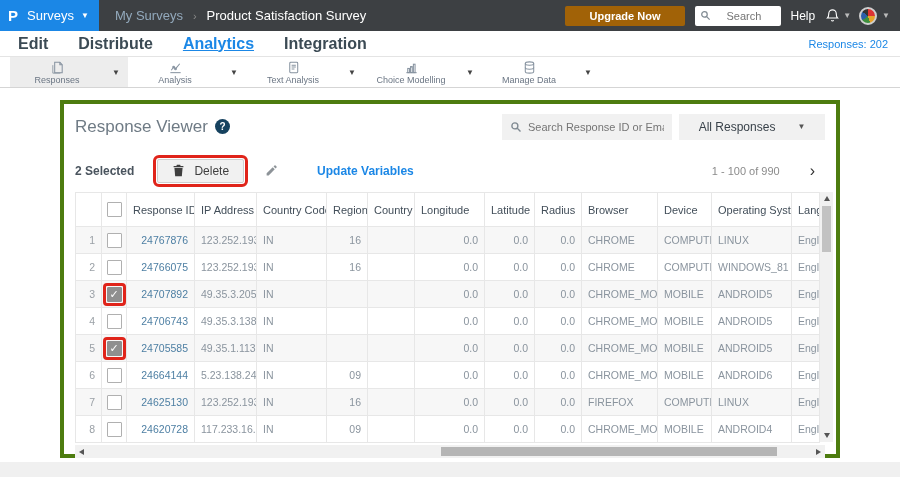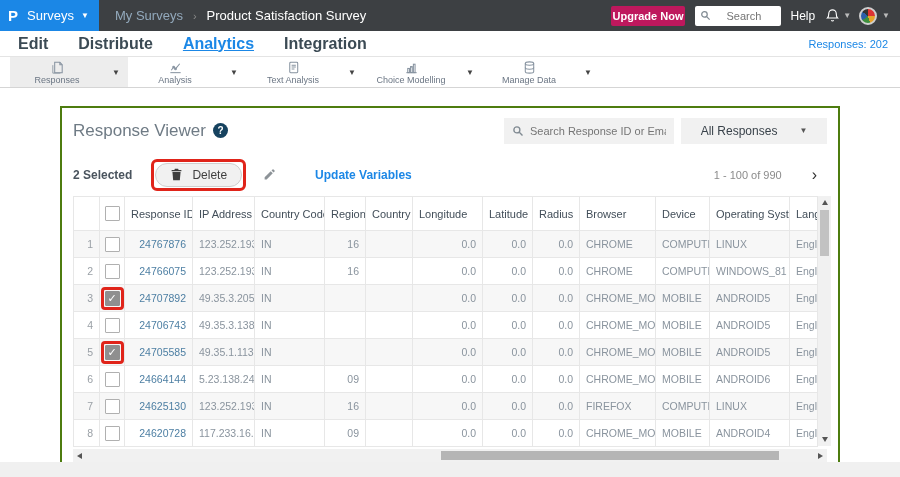--- a/index.html
+++ b/index.html
@@ -10,22 +10,22 @@
   .topbar { height:31px; background:#3d4043; display:flex; align-items:center; }
   .brand { width:99px; height:100%; background:#1b87e6; display:flex; align-items:center; padding:0 8px; }
   .logo { color:#fff; font-weight:bold; font-size:15px; margin-right:9px; }
   .brand-label { color:#fff; font-size:13px; }
   .caret-w { color:#fff; font-size:8px; margin-left:7px; }
   .crumbs { display:flex; align-items:center; margin-left:16px; font-size:13px; }
   .crumb-link { color:#93a9bc; }
   .crumb-sep { color:#8a8a8a; margin:0 10px; font-size:11px; }
   .crumb-cur { color:#fff; }
   .top-spacer { flex:1; }
-  .upgrade { background:#be185d; color:#fff; font-size:11px; font-weight:bold;
-    padding:4px 2px; border-radius:2px; margin-right:10px; cursor:pointer; }
+  .upgrade { background:#a16207; color:#fff; font-size:11px; font-weight:bold;
+    padding:4px 25px; border-radius:2px; margin-right:10px; cursor:pointer; }
   .top-search { width:86px; height:20px; background:#fff; border-radius:2px;
     display:flex; align-items:center; padding:0 5px; margin-right:9px; }
   .top-search svg { width:11px; height:11px; flex:none; }
   .top-search input { border:0; outline:0; width:100%; font-size:11px; margin-left:4px;
     font-family:"Liberation Sans", sans-serif; color:#555;padding-left:11px; }
   .help { color:#fff; font-size:12px; margin-right:10px; }
   .bell { display:flex; align-items:center; margin-right:8px; }
   .bell svg { width:15px; height:15px; }
   .caret-g { color:#bbb; font-size:8px; margin-left:3px; }
   .avatar { width:18px; height:18px; border-radius:50%; border:2px solid #cfcfcf;
@@ -46,22 +46,22 @@
   .tool { width:118px; display:flex; align-items:stretch; }
   .tool.active { background:#ededed; }
   .tool-btn { flex:1; display:flex; flex-direction:column; align-items:center;
     justify-content:center; cursor:pointer; }
   .tool-btn svg { width:15px; height:15px; }
   .tool-label { font-size:9px; color:#6b7684; margin-top:0px; white-space:nowrap; }
   .tool-caret { width:24px; display:flex; align-items:center; justify-content:center;
     font-size:8px; color:#444; cursor:pointer; }
 
   
-  .panel { position:absolute; left:60px; top:106px; width:780px; height:358px;
-    border:2px solid #4d7c0f; background:#fff; }
+  .panel { position:absolute; left:60px; top:100px; width:780px; height:358px;
+    border:4px solid #4d7c0f; background:#fff; }
   .panel-head { height:45px; display:flex; align-items:center; padding:0 11px; }
   .panel-title { font-size:17px; color:#6f7b85; }
   .help-circle { width:15px; height:15px; border-radius:50%; background:#16425f; color:#fff;
     font-size:10px; font-weight:bold; display:inline-flex; align-items:center;
     justify-content:center; margin-left:7px; cursor:pointer; }
   .ph-spacer { flex:1; }
   .viewer-search { width:170px; height:26px; background:#f1f1f1; display:flex;
     align-items:center; padding:0 8px; margin-right:7px; }
   .viewer-search svg { width:12px; height:12px; flex:none; }
   .viewer-search input { border:0; outline:0; background:transparent; width:100%;
@@ -69,21 +69,21 @@
   .viewer-filter { width:146px; height:26px; background:#f1f1f1; display:flex;
     align-items:center; justify-content:center; cursor:pointer; }
   .viewer-filter-label { font-size:12px; color:#39424a; }
   .viewer-filter .caret-d { color:#555; font-size:8px; margin-left:22px; }
 
   
   .action-bar { height:43px; display:flex; align-items:center; padding:0 11px; }
   .sel-count { font-size:12px; font-weight:bold; color:#4a545e; }
   .red-box { border:3px solid #e0241a; border-radius:6px; padding:1px; display:inline-flex; }
   .red-box-btn { margin-left:19px; }
-  .btn-delete { background:#f1f1f1; border:1px solid #cfcfcf; border-radius:12px;
+  .btn-delete { background:#f1f1f1; border:1px solid #cfcfcf; border-radius:2px;
     display:flex; align-items:center; padding:4px 14px; cursor:pointer; }
   .btn-delete svg { width:13px; height:13px; }
   .btn-delete-label { font-size:12px; color:#3f3f3f; margin-left:9px; }
   .update-vars { display:flex; align-items:center; margin-left:17px; cursor:pointer;gap:32px; }
   .update-vars svg { width:13px; height:13px; }
   .update-vars-label { font-size:12px; font-weight:bold; color:#1b87e6; margin-left:7px; }
   .ab-spacer { flex:1; }
   .pagination { font-size:11px; color:#8b8b8b; }
   .page-next { font-size:16px; color:#333; margin:0 10px 0 30px; cursor:pointer; line-height:1; }
 

